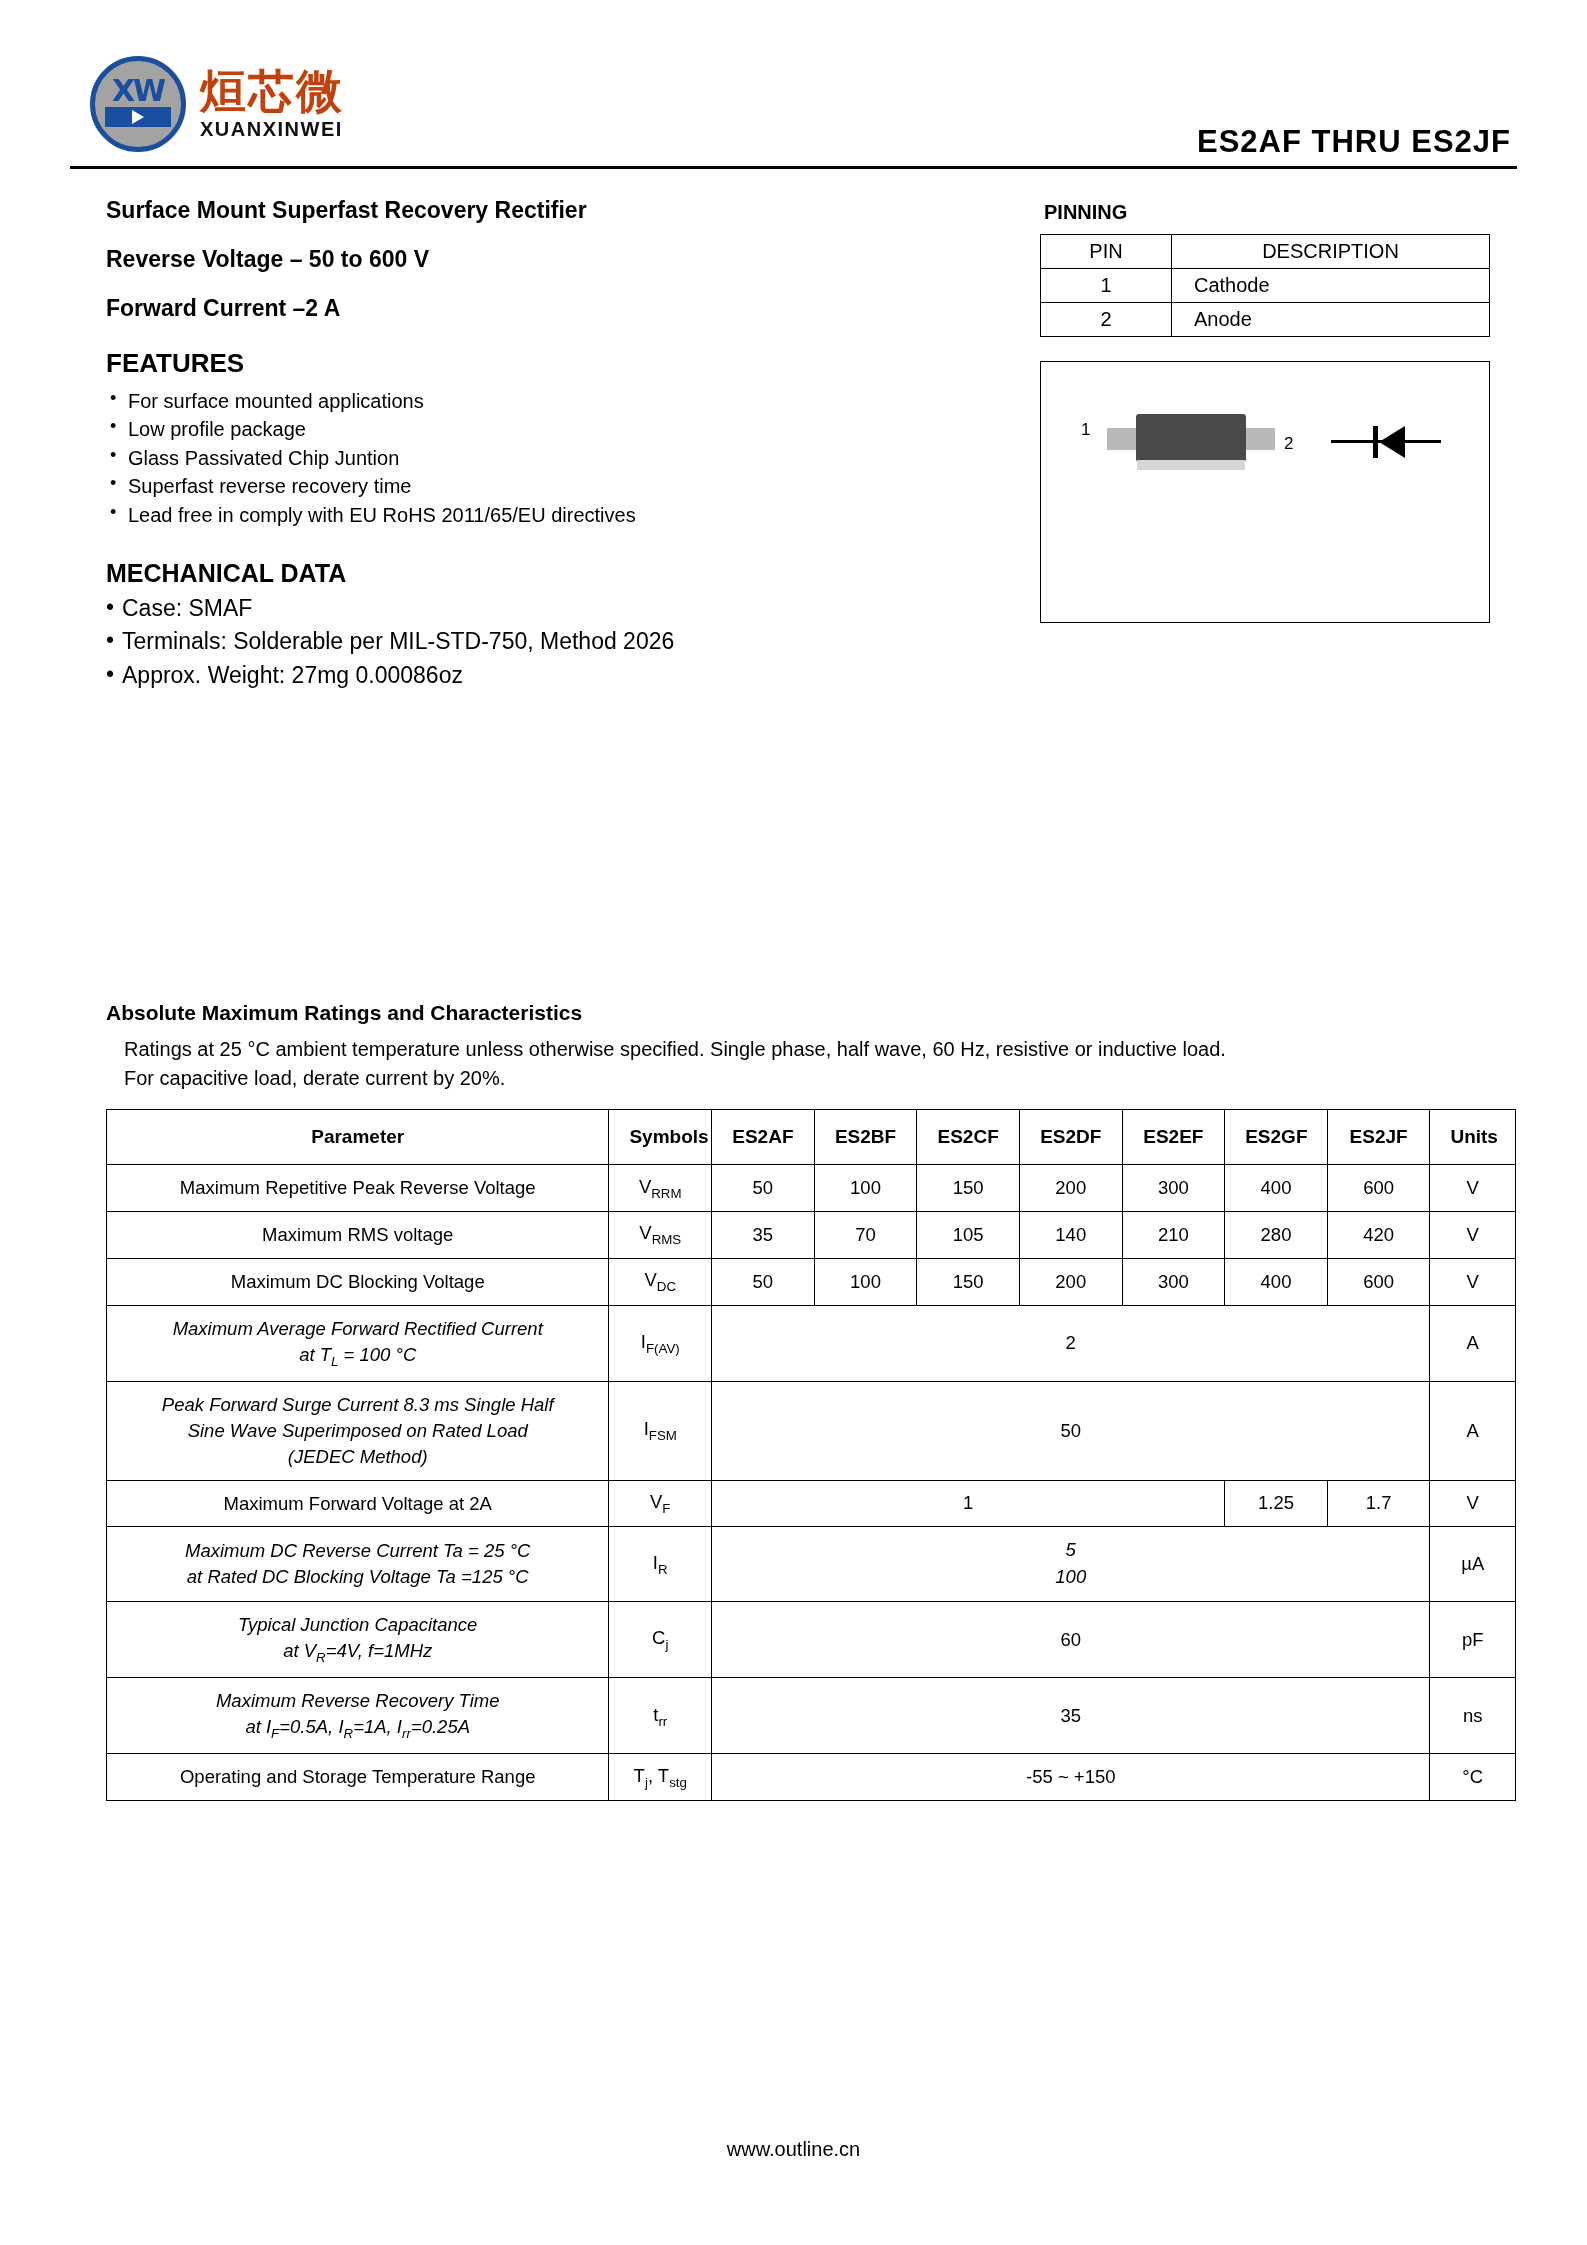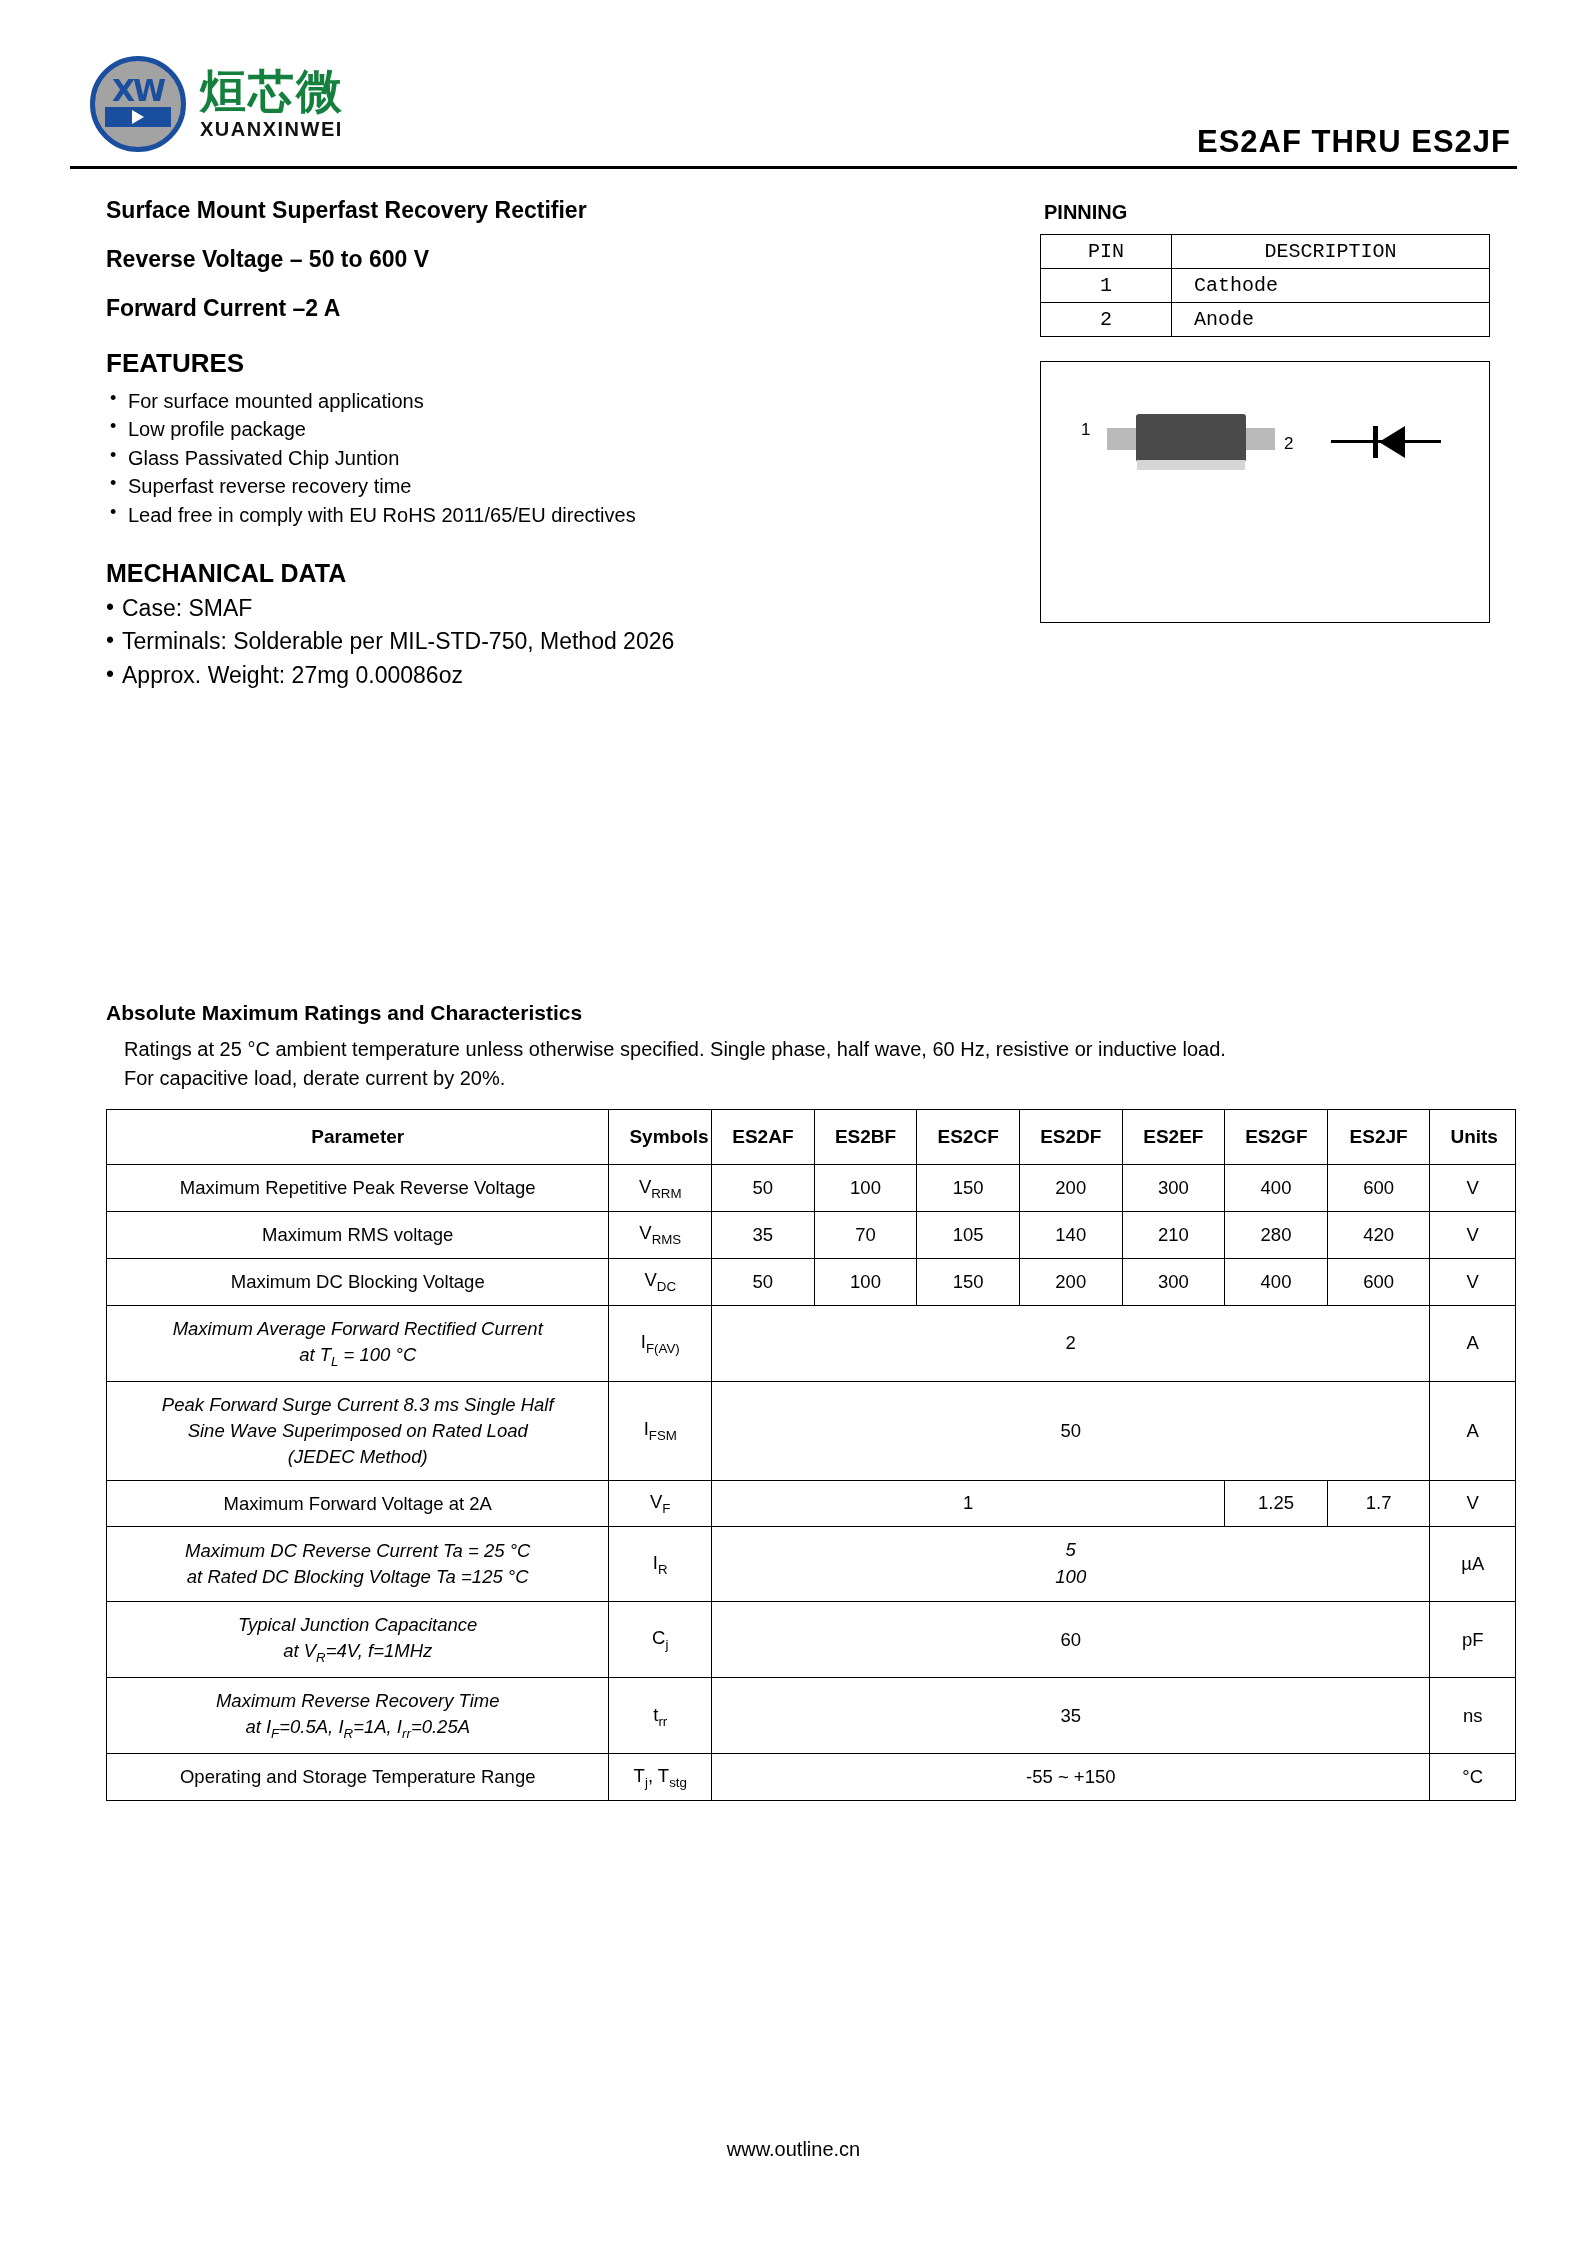--- a/index.html
+++ b/index.html
@@ -77,21 +77,21 @@
   }
   .logo-text {
     margin-left: 14px;
   }
   .logo-cn {
     font-family: "DejaVu Sans", sans-serif;
     font-size: 46px;
     font-weight: bold;
     letter-spacing: 2px;
     line-height: 1.05;
-    color: #15803d;
+    color: #c2410c;
   }
   .logo-en {
     font-family: "Liberation Sans", sans-serif;
     font-size: 20px;
     font-weight: bold;
     letter-spacing: 1.5px;
     color: #111;
     margin-top: 2px;
   }
   .part-title {
@@ -184,21 +184,20 @@
   table.pin-table {
     border-collapse: collapse;
     width: 450px;
   }
   table.pin-table td, table.pin-table th {
     border: 1.5px solid #000;
     font-size: 20px;
     padding: 5px 10px;
     font-weight: normal;
     text-align: left;
-    font-family: Liberation Mono, monospace;
   }
   table.pin-table th {
     text-align: center;
     font-weight: normal;
   }
   table.pin-table td.pin-num, table.pin-table th.pin-num {
     width: 110px;
     text-align: center;
   }
   table.pin-table td.pin-desc {

